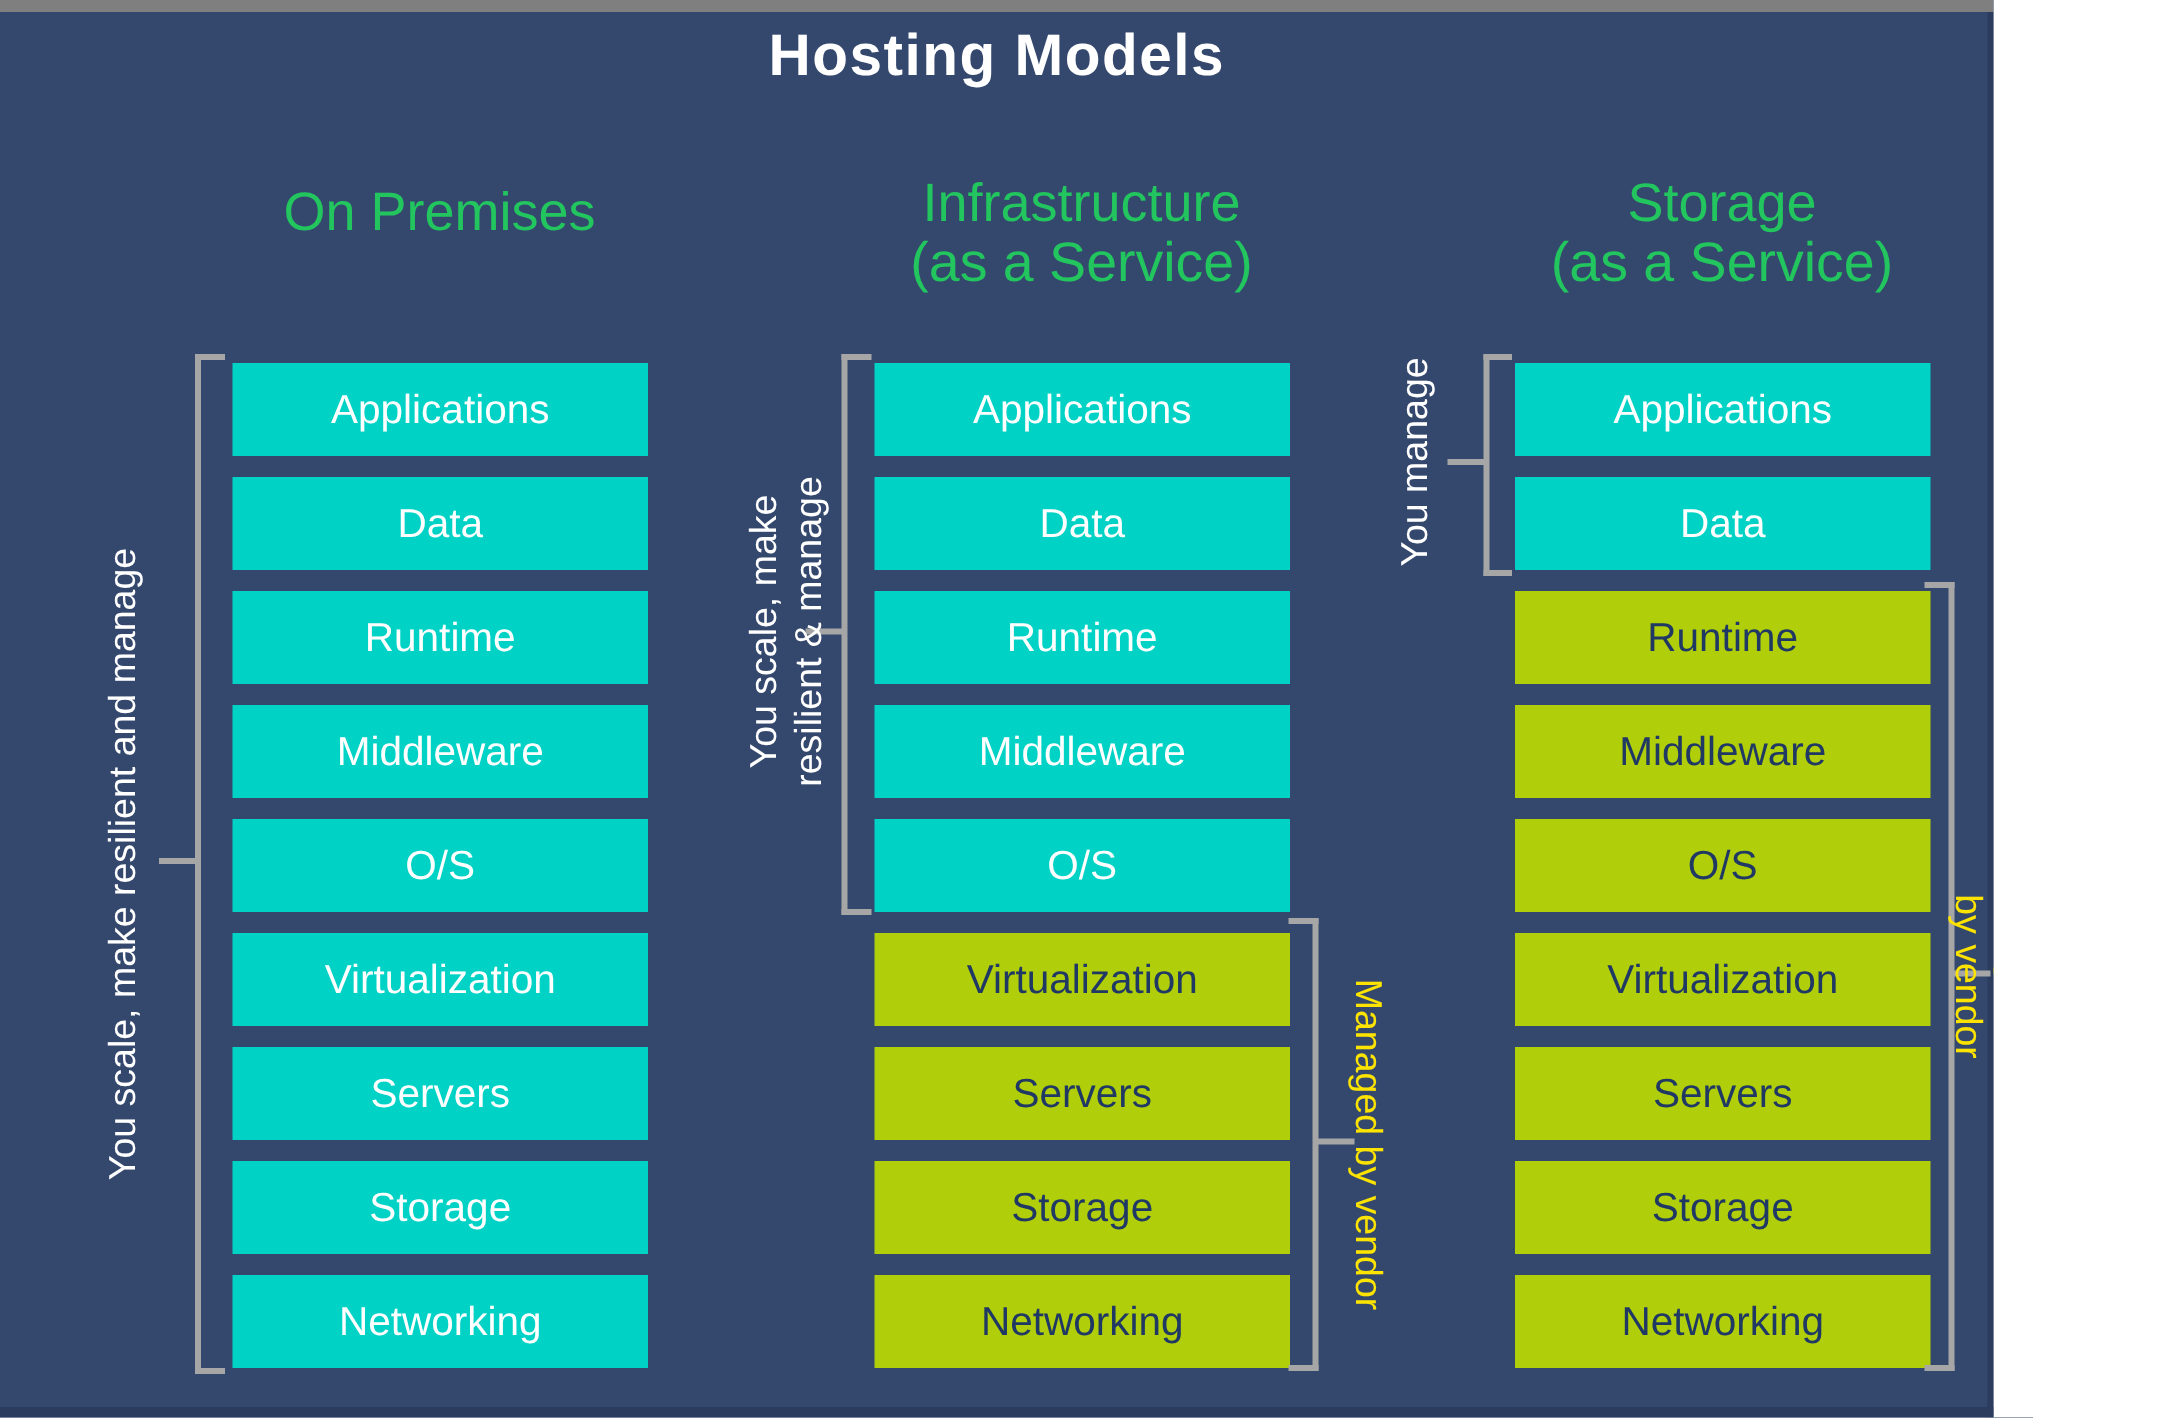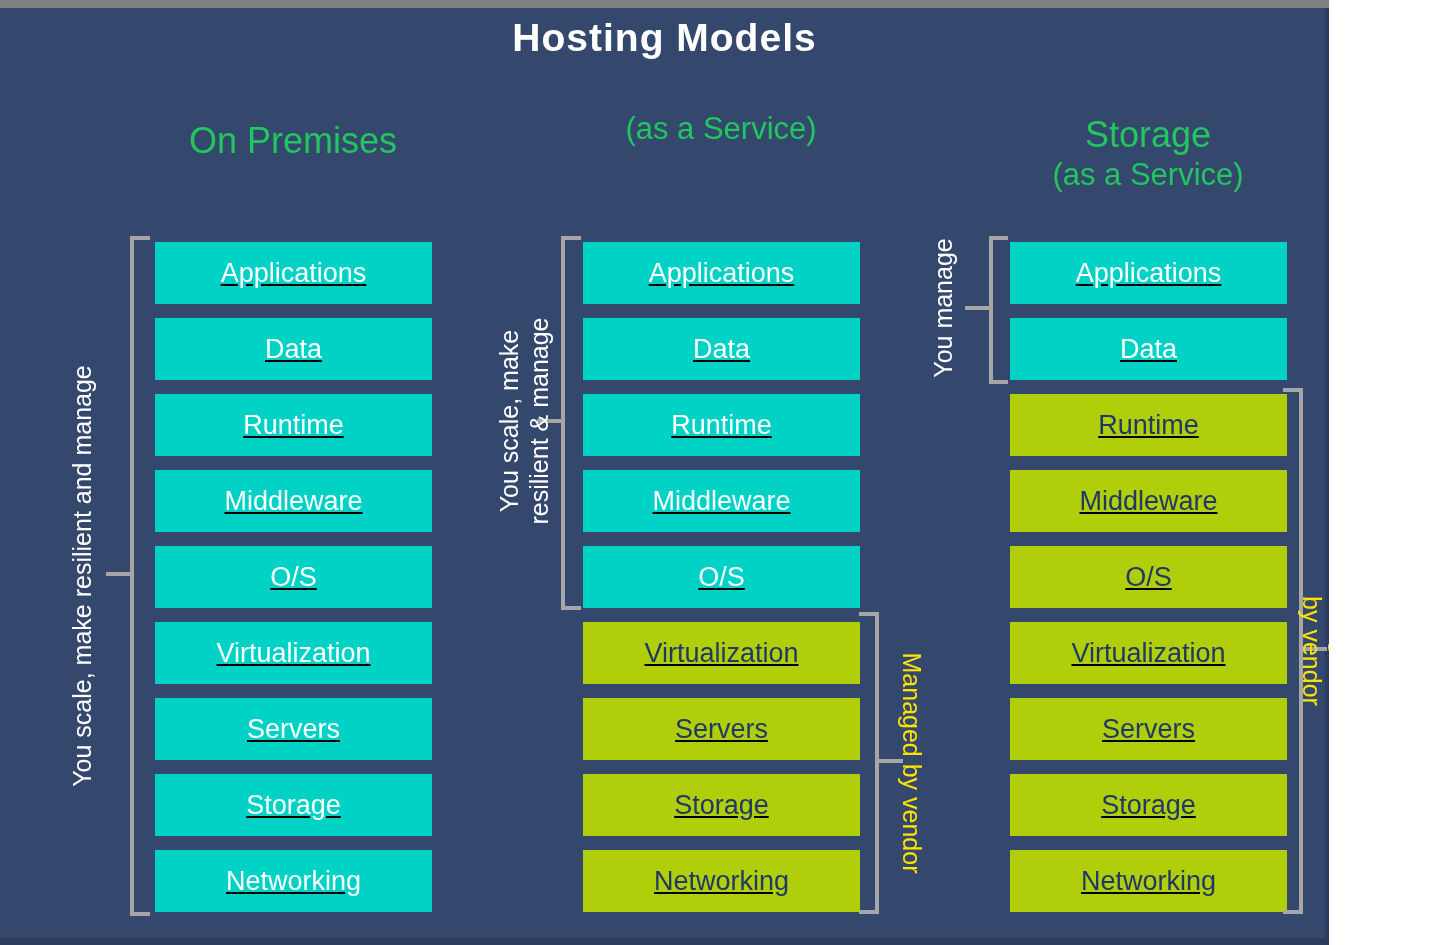--- a/index.html
+++ b/index.html
@@ -11,25 +11,25 @@
   html,body{width:1441px;height:945px;overflow:hidden;}
   body{font-family:"Liberation Sans","DejaVu Sans",sans-serif;}
   .canvas{position:relative;width:1329px;height:945px;background:var(--background);overflow:hidden;}
   .top-bar{position:absolute;left:0;top:0;width:100%;height:8px;background:var(--top-bar);}
   .bottom-edge{position:absolute;left:0;bottom:0;width:100%;height:7px;background:var(--bottom-edge);}
   .right-edge{position:absolute;right:0;top:8px;width:4px;height:937px;background:var(--bottom-edge);}
   .diagram-title{position:absolute;top:16px;left:0;width:100%;text-align:center;
     color:#fff;font-size:39px;font-weight:bold;letter-spacing:1px;}
   .col-header{position:absolute;width:276px;text-align:center;color:#22c55e;}
   .col-title{font-size:36px;line-height:46px;font-weight:400;}
-  .col-sub{font-size:31px;line-height:34px;font-weight:400;}
+  .col-sub{font-size:37px;line-height:34px;font-weight:400;}
   #hdr1{left:155px;top:118px;}
   #hdr2{left:583px;top:112px;}
   #hdr3{left:1010px;top:112px;}
-  .stack{position:absolute;top:242px;width:277px;text-decoration:underline;}
+  .stack{position:absolute;top:242px;width:277px;}
   #stack1{left:155px;} #stack2{left:583px;} #stack3{left:1010px;}
   .box{width:277px;height:62px;margin-bottom:14px;display:flex;align-items:center;justify-content:center;
     font-size:27px;}
   .box.cyan{background:var(--box-cyan);color:var(--text-on-cyan);}
   .box.green{background:var(--box-green);color:var(--text-on-green);}
   .bracket{position:absolute;border:4px solid var(--bracket);}
   .bracket.open-right{border-right:none;}
   .bracket.open-left{border-left:none;}
   .tick{position:absolute;height:4px;background:var(--bracket);}
   #b1{left:130px;top:236px;width:20px;height:680px;}
@@ -61,20 +61,21 @@
   <div class="right-edge"></div>
   <div class="bottom-edge"></div>
 
   <div class="diagram-title">Hosting Models</div>
 
   <div class="col-header" id="hdr1">
     <div class="col-title">On Premises</div>
     <div class="col-sub"></div>
   </div>
   <div class="col-header" id="hdr2">
+    <div class="col-title">Infrastructure</div>
     <div class="col-sub">(as a Service)</div>
   </div>
   <div class="col-header" id="hdr3">
     <div class="col-title">Storage</div>
     <div class="col-sub">(as a Service)</div>
   </div>
 
   <div class="stack" id="stack1">
       <div class="box cyan">
     <span class="box-label">Applications</span>

